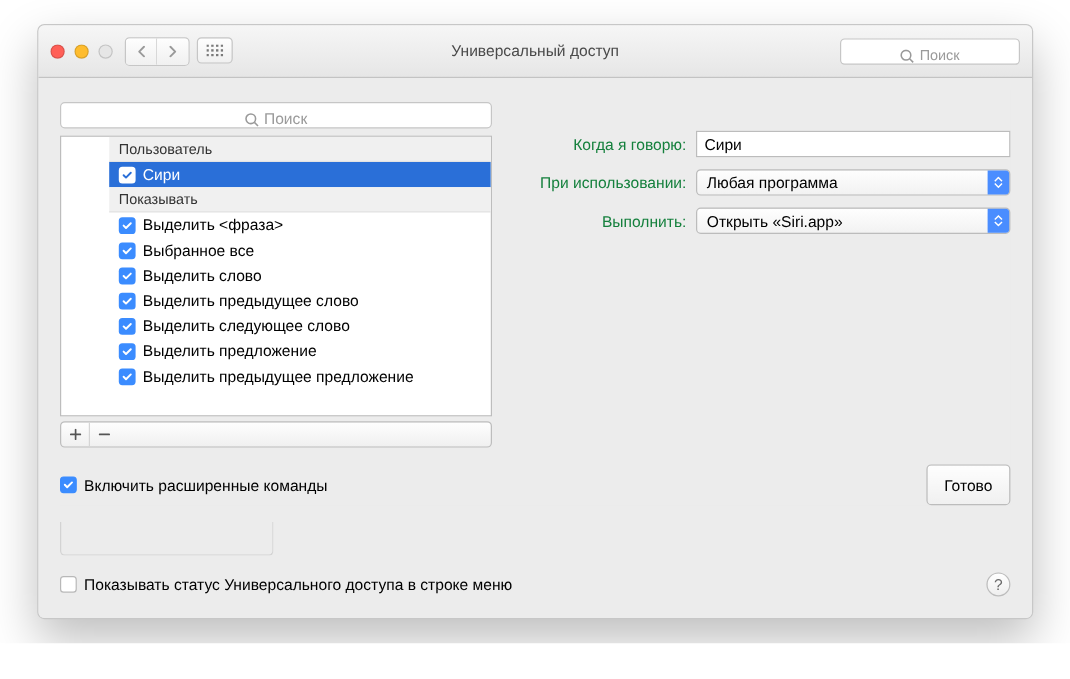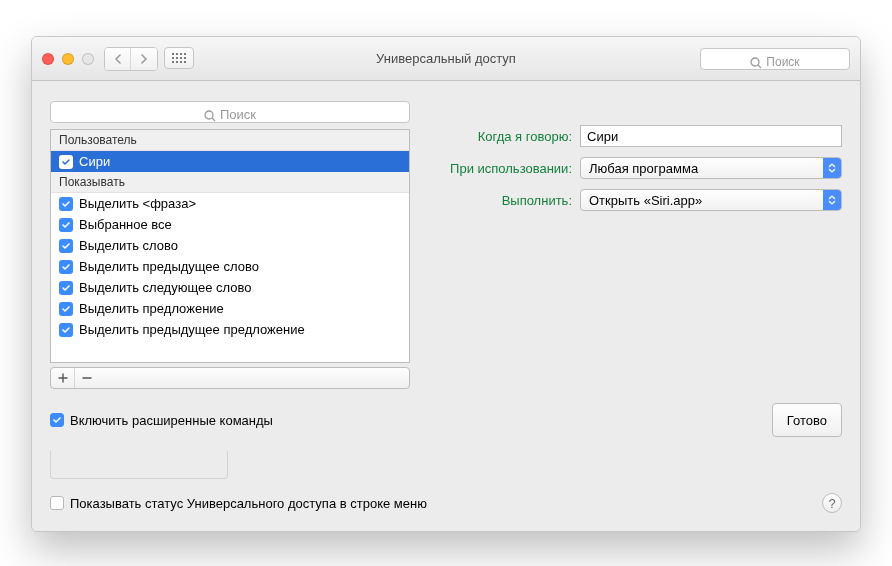--- a/index.html
+++ b/index.html
@@ -5,21 +5,21 @@
   * { box-sizing: border-box; margin: 0; padding: 0; }
   body {
     font-family: -apple-system, "Helvetica Neue", Arial, sans-serif;
     font-size: 13px;
     background: #fff;
     color: #000;
     -webkit-font-smoothing: antialiased;
   }
   .window {
     width: 830px;
-    margin: 36px auto;
+    margin: 20px auto;
     border: 1px solid #c7c7c7;
     border-radius: 6px;
     overflow: hidden;
     box-shadow: 0 18px 40px rgba(0,0,0,0.25);
     background: #ececec;
   }
   .titlebar {
     height: 44px;
     background: linear-gradient(#f6f6f6, #e6e6e6);
     border-bottom: 1px solid #c3c3c3;
@@ -106,21 +106,21 @@
   .panel-search .searchfield .ph { color:#9a9a9a; }
 
   .listbox {
     background: #fff;
     border: 1px solid #bdbdbd;
     border-radius: 0;
     height: 234px;
     overflow: hidden;
     position: relative;
   }
-  .list-inner { position:absolute; inset:0; overflow-y:auto; }
+  .list-inner { position:absolute; inset:0; overflow-y:auto;padding-left:40px; }
   .group-header {
     background: #f0f0f0;
     padding: 3px 8px;
     font-size: 12px;
     color: #333;
     border-bottom: 1px solid #e3e3e3;
   }
   .row {
     display: flex; align-items: center;
     height: 21px;

